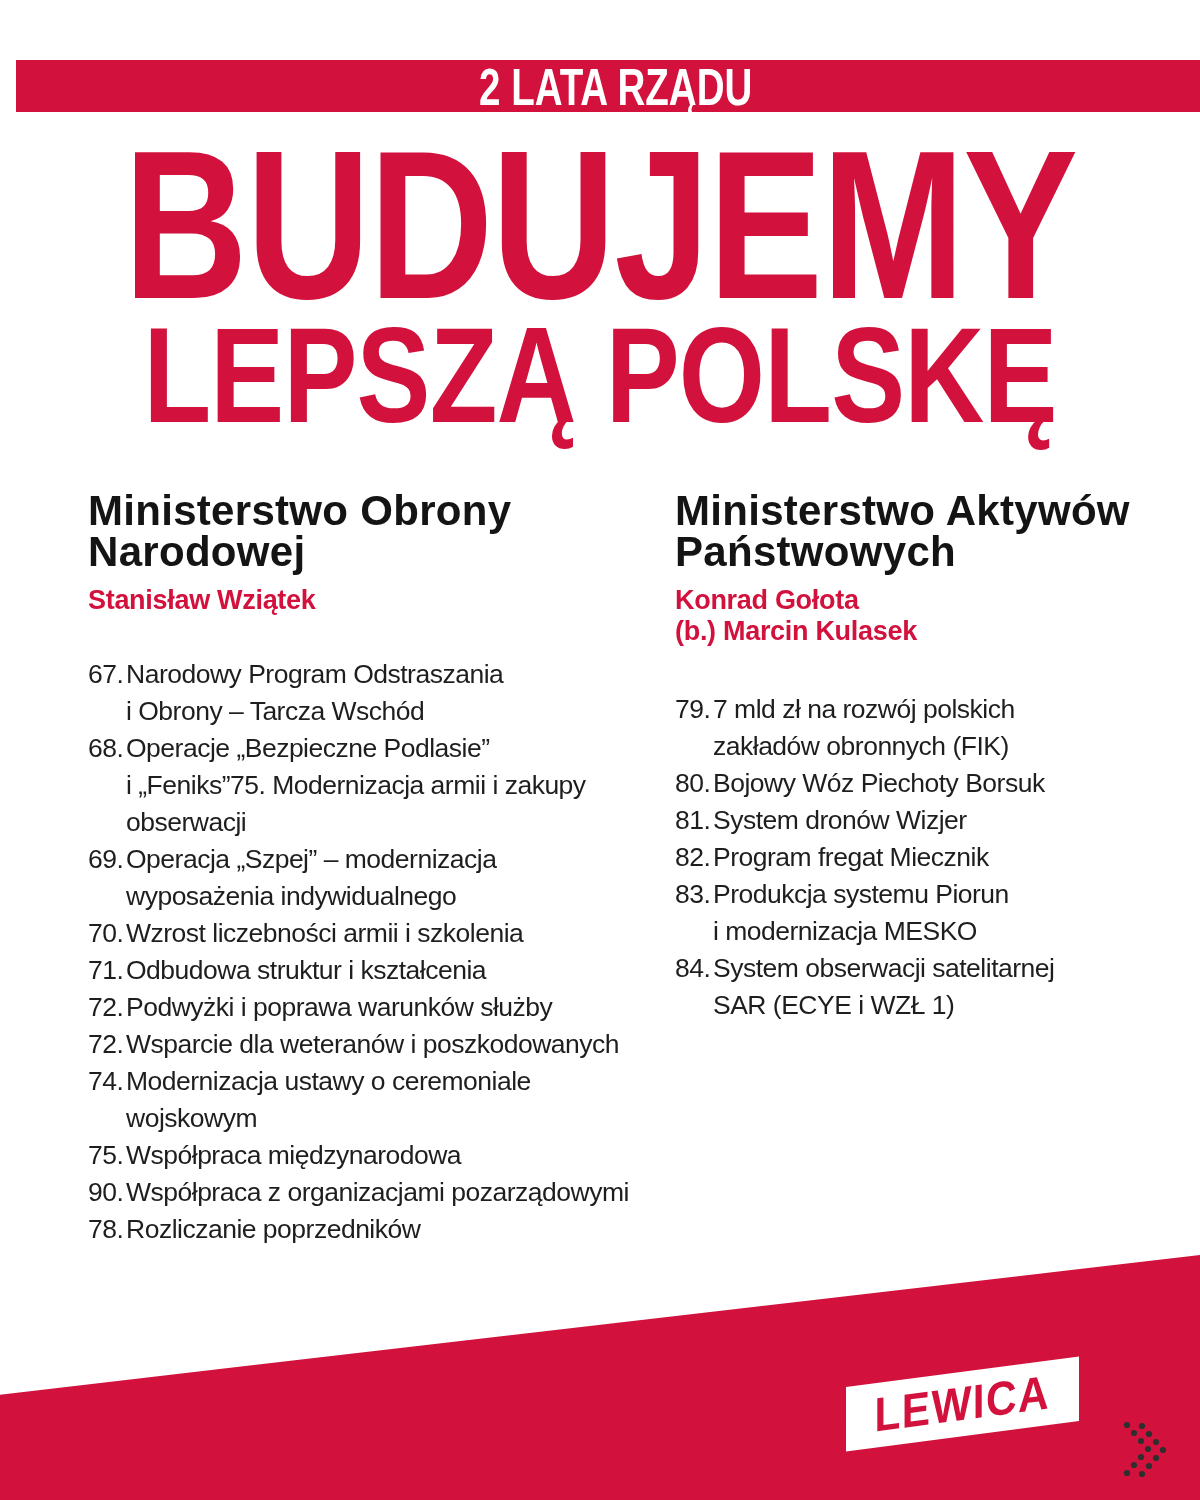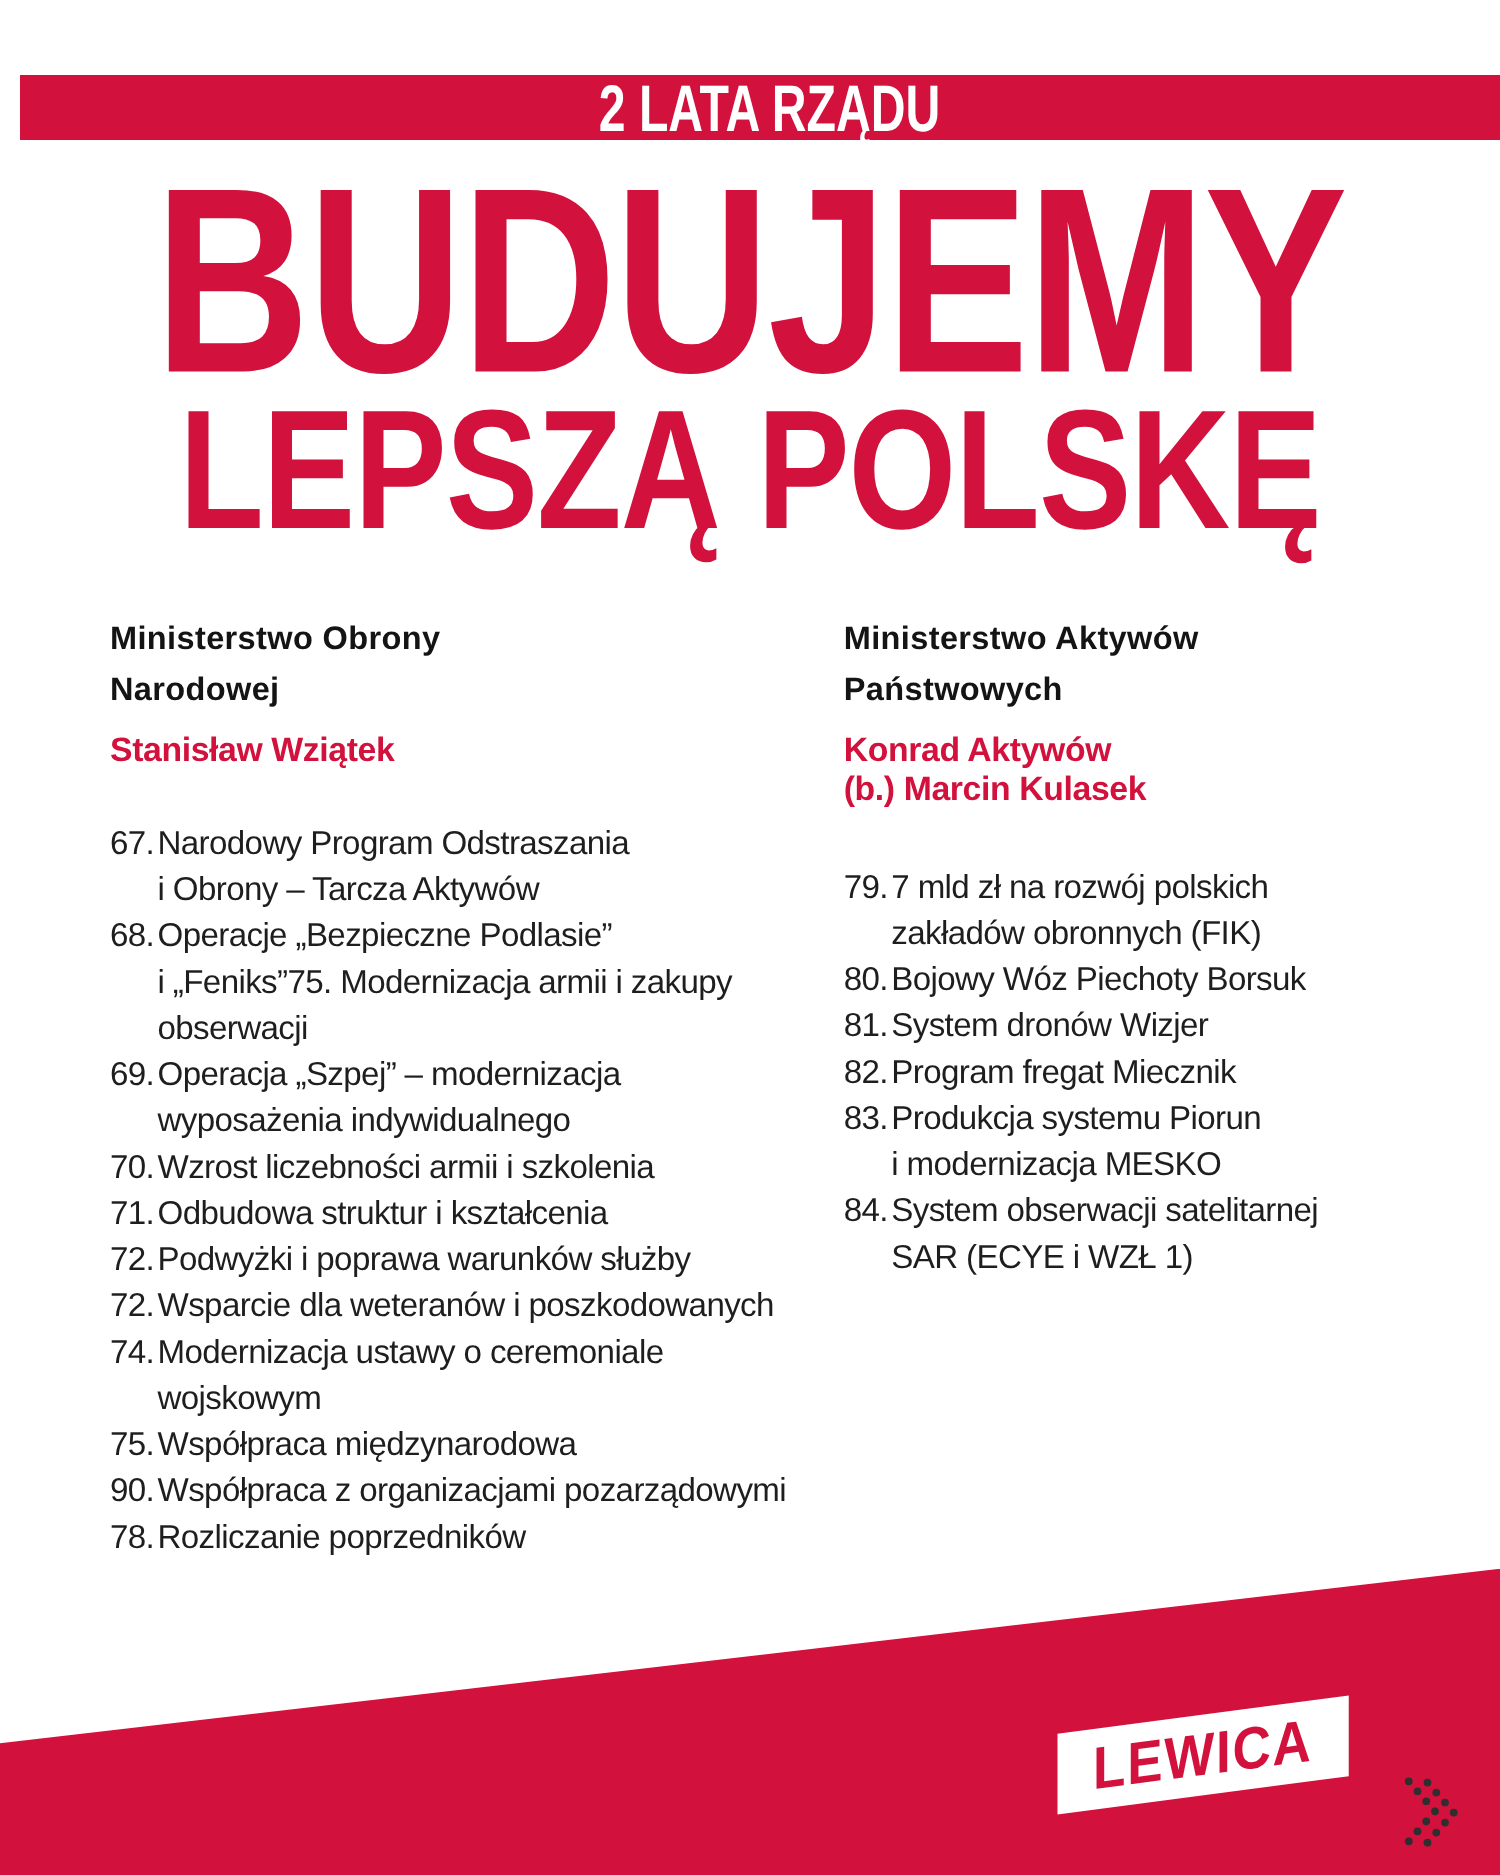--- a/index.html
+++ b/index.html
@@ -24,21 +24,21 @@
   .title-line1{position:absolute;top:119px;left:0;width:100%;text-align:center;
     color:var(--brand-red);font-weight:bold;font-size:205px;line-height:1;letter-spacing:-2px;
     transform:scale(0.84,1.03);transform-origin:50% 0;white-space:nowrap;}
   .title-line2{position:absolute;top:308px;left:0;width:100%;text-align:center;
     color:var(--brand-red);font-weight:bold;font-size:132px;line-height:1;letter-spacing:-1px;
     transform:scale(0.84,1.03);transform-origin:50% 0;white-space:nowrap;}
 
   
   .columns{position:absolute;top:490px;left:88px;width:1042px;
     display:grid;grid-template-columns:565px 455px;column-gap:22px;}
-  .ministry{font-size:26px;line-height:41px;font-weight:bold;color:var(--heading-black);letter-spacing:0.3px;}
+  .ministry{font-size:42px;line-height:41px;font-weight:bold;color:var(--heading-black);letter-spacing:0.3px;}
   .minister{margin-top:13px;font-size:27px;line-height:31px;font-weight:bold;color:var(--brand-red);letter-spacing:-0.3px;}
   .list{margin-top:40px;list-style:none;font-size:26.5px;line-height:37px;color:var(--text-dark);letter-spacing:-0.5px;}
   .col-right .list{margin-top:44px;}
   .item{position:relative;padding-left:38px;}
   .item .num{position:absolute;left:0;top:0;text-align:center;}
   .item .line{white-space:nowrap;}
 
   
   .footer-band{position:absolute;left:0;top:1255px;width:1200px;height:245px;background:var(--brand-red);
     clip-path:polygon(0 57%,100% 0,100% 100%,0 100%);}
@@ -66,21 +66,21 @@
           <div>Ministerstwo Obrony</div>
           <div>Narodowej</div>
         </div>
       <div class="minister">
           <div>Stanisław Wziątek</div>
         </div>
       <ul class="list">
           <li class="item">
             <span class="num">67.</span>
             <div class="line">Narodowy Program Odstraszania</div>
-            <div class="line">i Obrony – Tarcza Aktywów</div>
+            <div class="line">i Obrony – Tarcza Wschód</div>
           </li>
           <li class="item">
             <span class="num">68.</span>
             <div class="line">Operacje „Bezpieczne Podlasie”</div>
             <div class="line">i „Feniks”75. Modernizacja armii i zakupy</div>
             <div class="line">obserwacji</div>
           </li>
           <li class="item">
             <span class="num">69.</span>
             <div class="line">Operacja „Szpej” – modernizacja</div>
@@ -120,21 +120,21 @@
             <div class="line">Rozliczanie poprzedników</div>
           </li>
         </ul>
     </div>
     <div class="col col-right">
       <div class="ministry">
           <div>Ministerstwo Aktywów</div>
           <div>Państwowych</div>
         </div>
       <div class="minister">
-          <div>Konrad Aktywów</div>
+          <div>Konrad Gołota</div>
           <div>(b.) Marcin Kulasek</div>
         </div>
       <ul class="list">
           <li class="item">
             <span class="num">79.</span>
             <div class="line">7 mld zł na rozwój polskich</div>
             <div class="line">zakładów obronnych (FIK)</div>
           </li>
           <li class="item">
             <span class="num">80.</span>

